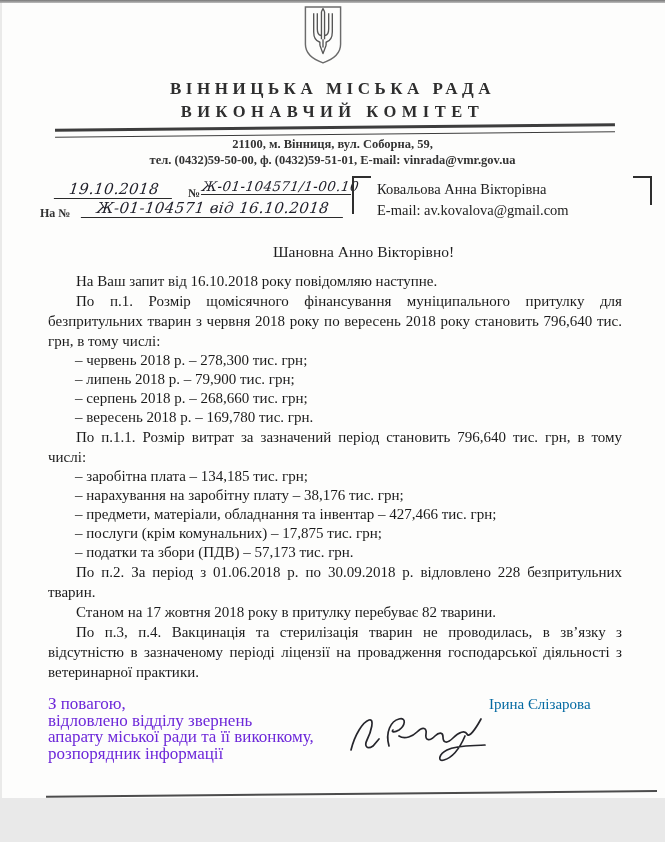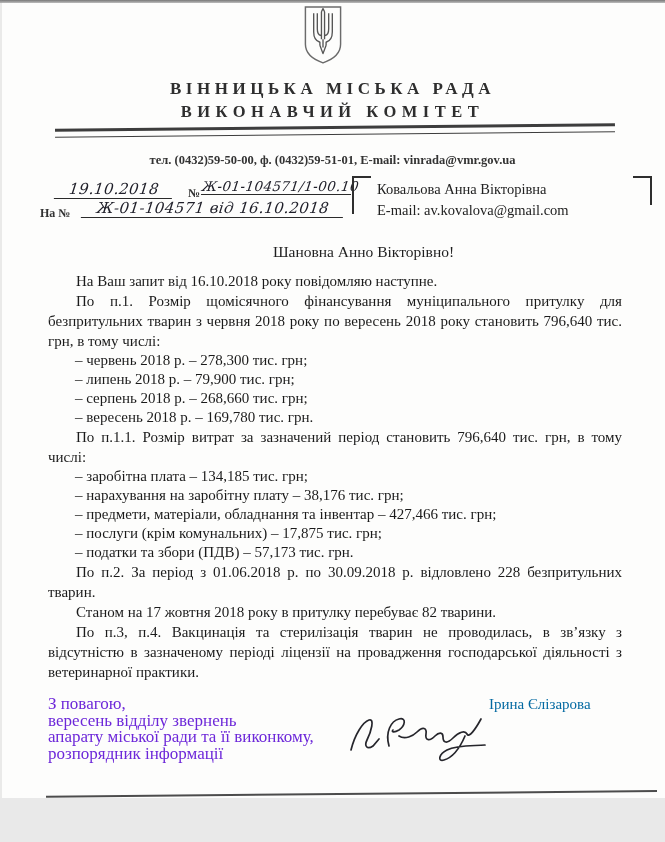--- a/index.html
+++ b/index.html
@@ -111,20 +111,21 @@
       <path d="M11,8 V26 Q11,34 17,36 L17,39 M29,8 V26 Q29,34 23,36 L23,39
                M14.5,8 V23 Q14.5,29 18,29.5 M25.5,8 V23 Q25.5,29 22,29.5
                M18.5,6.5 V33 M21.5,6.5 V33 M18.5,6.5 L20,3.5 L21.5,6.5
                M17,39 L20,47 L23,39 M20,33 V41" fill="none" stroke="#555" stroke-width="1.3" stroke-linejoin="round"></path>
     </svg>
   </div>
 
   <div class="org1">ВІННИЦЬКА МІСЬКА РАДА</div>
   <div class="org2">ВИКОНАВЧИЙ КОМІТЕТ</div>
   <div class="double-rule"></div>
+  <div class="addr addr1">21100, м. Вінниця, вул. Соборна, 59,</div>
   <div class="addr addr2">тел. (0432)59-50-00, ф. (0432)59-51-01, E-mail: vinrada@vmr.gov.ua</div>
 
   <div class="ref-date hand underlined">19.10.2018</div>
   <div class="ref-num-label">№</div>
   <div class="ref-num-value hand underlined">Ж-01-104571/1-00.10</div>
   <div class="reply-label">На №</div>
   <div class="reply-value hand underlined">Ж-01-104571 від 16.10.2018</div>
 
   <div class="addressee">
     <div>Ковальова Анна Вікторівна</div>
@@ -150,21 +151,21 @@
       <li>– послуги (крім комунальних) – 17,875 тис. грн;</li>
       <li>– податки та збори (ПДВ) – 57,173 тис. грн.</li>
     </ul>
     <p>По п.2. За період з 01.06.2018 р. по 30.09.2018 р. відловлено 228 безпритульних тварин.</p>
     <p>Станом на 17 жовтня 2018 року в притулку перебуває 82 тварини.</p>
     <p>По п.3, п.4. Вакцинація та стерилізація тварин не проводилась, в зв’язку з відсутністю в зазначеному періоді ліцензії на провадження господарської діяльності з ветеринарної практики.</p>
   </div>
 
   <div class="sign-block">
     <div>З повагою,</div>
-    <div>вересень відділу звернень</div>
+    <div>відловлено відділу звернень</div>
     <div>апарату міської ради та її виконкому,</div>
     <div>розпорядник інформації</div>
   </div>
 
   <div class="sign-scribble">
     <svg viewBox="0 0 148 60" width="148" height="60">
       <path d="M6,44 C10,28 18,16 24,14 C30,12 26,26 22,34 C19,40 22,44 28,40 L34,33
                M44,40 C40,26 46,15 54,13 C62,11 60,20 54,24 C49,27 46,26 48,24
                M54,30 C60,34 68,30 72,26 C78,20 82,22 81,28 C80,34 84,36 90,30 C94,26 98,26 98,31 C98,37 102,38 108,32 C114,26 120,24 122,28 C124,32 130,24 136,13
                M120,30 C114,44 106,52 99,54 C92,56 94,48 102,44 C112,39 128,40 140,39" fill="none" stroke="#26262c" stroke-width="1.7" stroke-linecap="round"></path>

